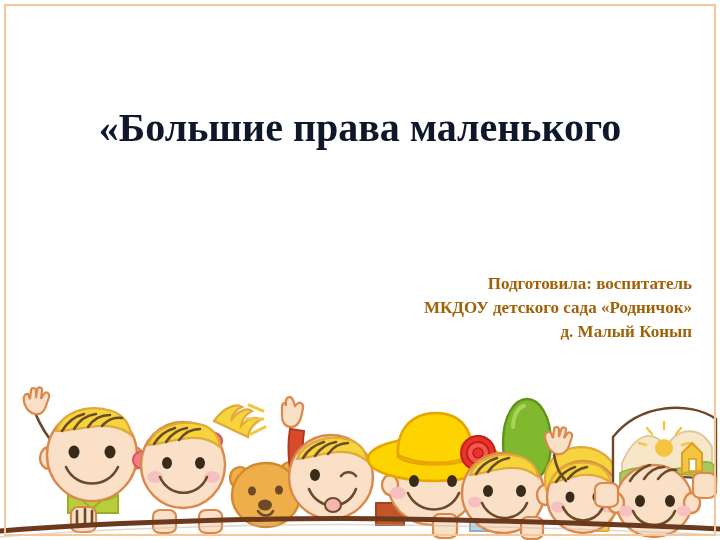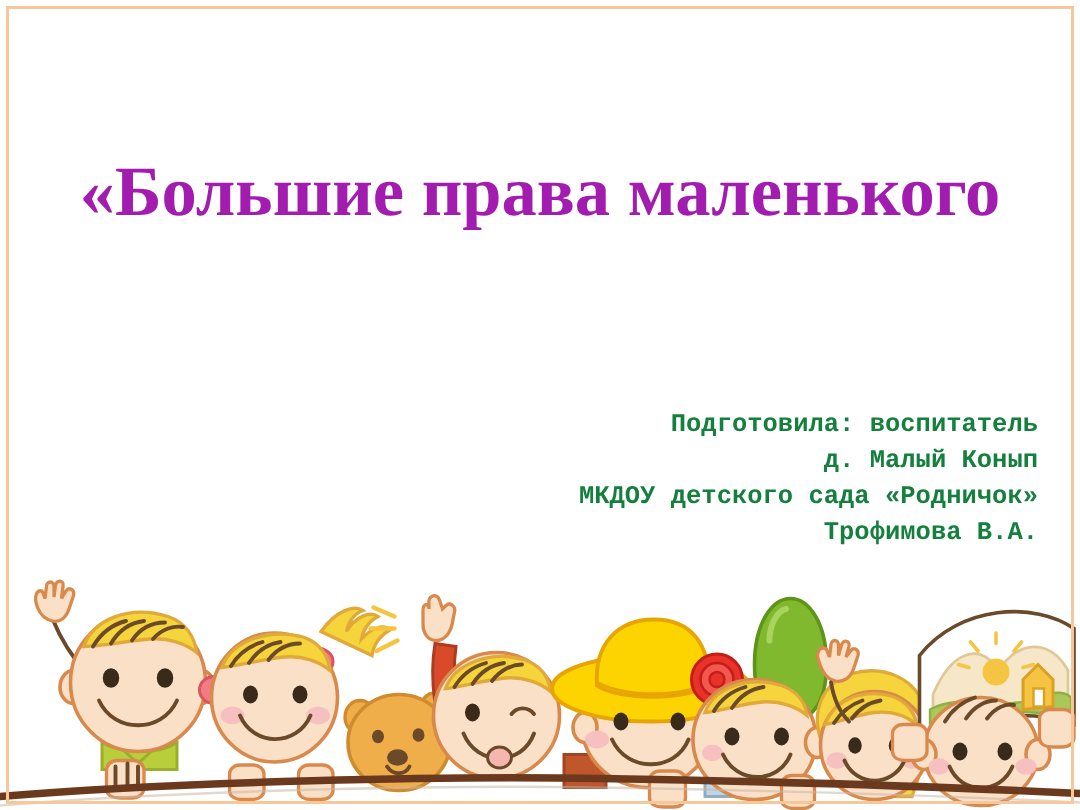--- a/index.html
+++ b/index.html
@@ -40,42 +40,42 @@
     position: absolute;
     left: 22px;
     top: 104px;
     width: 676px;
     text-align: center;
     z-index: 10;
   }
   #title-block .t-line {
     font-family: "Liberation Serif", serif;
     font-weight: bold;
-    font-size: 47px;
+    font-size: 40px;
     line-height: 48px;
-    color: #a21caf;
+    color: #0f172a;
     letter-spacing: 0px;
     white-space: nowrap;
   }
 
   
   #subtitle-block {
     position: absolute;
     right: 28px;
     top: 272px;
     width: 430px;
     text-align: right;
     z-index: 10;
   }
   #subtitle-block .s-line {
-    font-family: Liberation Mono, monospace;
+    font-family: Liberation Serif, serif;
     font-weight: bold;
     font-size: 17px;
     line-height: 24px;
-    color: #15803d;
+    color: #a16207;
     white-space: nowrap;
   }
 
   
   #illustration {
     position: absolute;
     left: 0;
     top: 355px;
     width: 720px;
     height: 185px;
@@ -89,23 +89,22 @@
 <div id="slide">
 
   <div id="slide-frame"></div>
 
   <div id="title-block">
     <div class="t-line">«Большие права маленького</div>
   </div>
 
   <div id="subtitle-block">
     <div class="s-line">Подготовила: воспитатель</div>
+    <div class="s-line">МКДОУ детского сада «Родничок»</div>
     <div class="s-line">д. Малый Конып</div>
-    <div class="s-line">МКДОУ детского сада «Родничок»</div>
-    <div class="s-line">Трофимова В.А.</div>
   </div>
 
   <div id="illustration">
     <svg width="720" height="185" viewBox="0 0 720 185" xmlns="http://www.w3.org/2000/svg">
       <defs>
         <style>
           .sk   { fill:#FBE0C8; stroke:#D9894C; stroke-width:2.4; }
           .skf  { fill:#FBE0C8; stroke:#D9894C; stroke-width:2.2; }
           .hair { fill:#F6D43C; stroke:#E0A93A; stroke-width:2.2; }
           .ln   { fill:none; stroke:#6B4A2A; stroke-width:2.6; stroke-linecap:round; }

